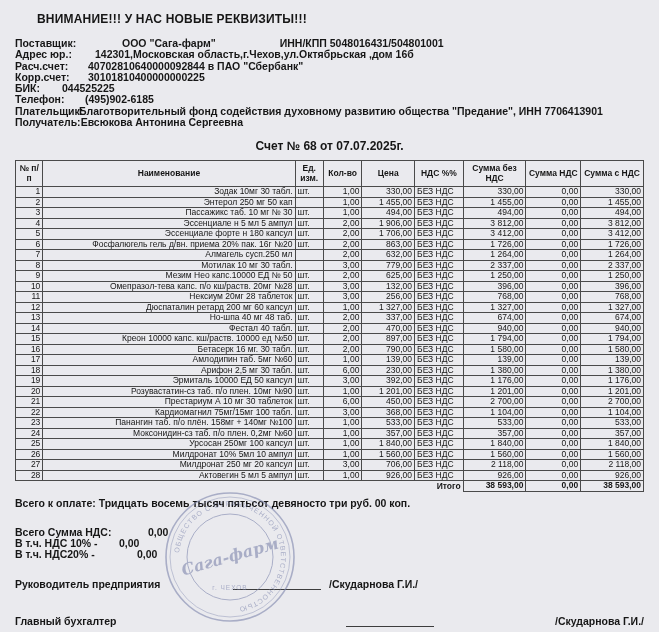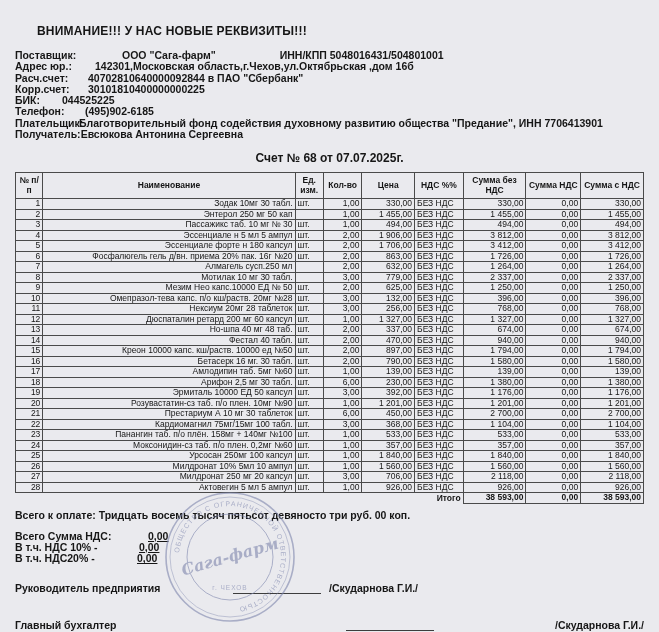--- a/index.html
+++ b/index.html
@@ -4,21 +4,21 @@
 <style>
   * { margin:0; padding:0; box-sizing:border-box; }
   html, body { width:659px; height:632px; }
   body {
     font-family:"Liberation Sans","DejaVu Sans",sans-serif;
     background:#eaeaee;
     color:#161616;
     overflow:hidden;
     position:relative;
   }
-  .page { width:659px; height:632px; padding:20px 15px 0; position:relative; }
+  .page { width:659px; height:632px; padding:8px 15px 0; position:relative; }
 
   .warning { font-size:12px; font-weight:700; margin:4px 0 12px 22px; letter-spacing:.2px; }
 
   .requisites { font-size:10.5px; font-weight:700; }
   .req-line { line-height:11.3px; white-space:nowrap; }
   .req-label { display:inline-block; }
   .lw0{width:107px}.lw1{width:80px}.lw2{width:73px}.lw3{width:73px}
   .lw4{width:47px}.lw5{width:70px}.lw6{width:64px}.lw7{width:auto}
   .req-extra { margin-left:64px; }
 
@@ -29,24 +29,24 @@
   .items thead th { font-weight:700; text-align:center; vertical-align:middle; height:26px; line-height:9.5px; padding:1px; }
   .items tbody td, .items tfoot td { height:10px; line-height:9.5px; white-space:nowrap; }
   .col0 { text-align:right; }
   .col1 { text-align:right; }
   .col2, .col5 { text-align:left; }
   .col3, .col4, .col6, .col7, .col8 { text-align:right; }
   .totals-row td { font-weight:700; }
   .totals-label { border:none !important; text-align:right; padding-right:4px; }
 
   .pay-line { font-size:10.5px; font-weight:700; margin-top:5px; }
-  .vat-block { font-size:10.5px; font-weight:700; margin-top:10px;text-decoration:underline; }
+  .vat-block { font-size:10.5px; font-weight:700; margin-top:18px; }
   .vat-line { line-height:11.2px; }
   .vat-label { display:inline-block; }
-  .vl0{width:133px}.vl1{width:124px}.vl2{width:122px}
+  .vl0{width:133px}.vl1{width:104px}.vl2{width:122px}
 
   .sig-row { display:flex; align-items:flex-end; font-size:10.5px; font-weight:700; }
   .sig-row.director { margin-top:17px; }
   .sig-row.accountant { margin-top:24px;justify-content:space-between; }
   .sig-label { width:218px; }
   .sig-line { width:88px; height:13px; border-bottom:1px solid #3d3d3d; margin-right:8px; }
 
   .stamp { position:absolute; left:160px; top:487px; opacity:.6; pointer-events:none; }
   .stamp text { letter-spacing:1px; }
   .stamp .center-script { font-family:"DejaVu Serif","Liberation Serif",serif; font-style:italic; font-weight:700; letter-spacing:0; }

